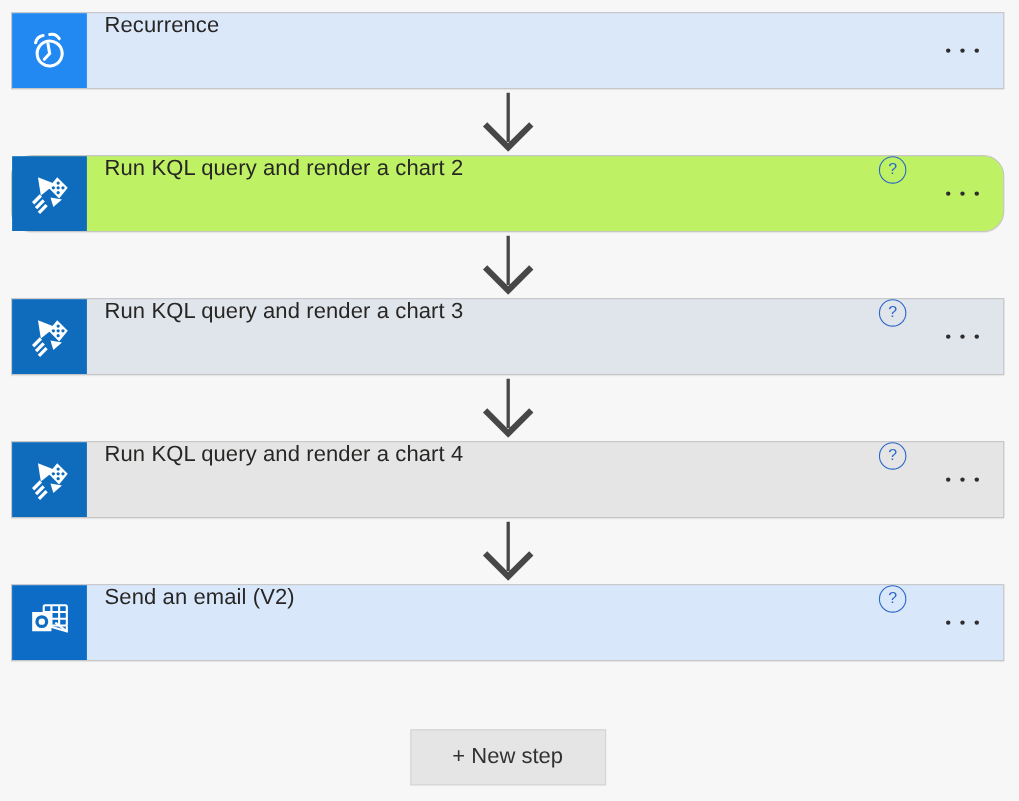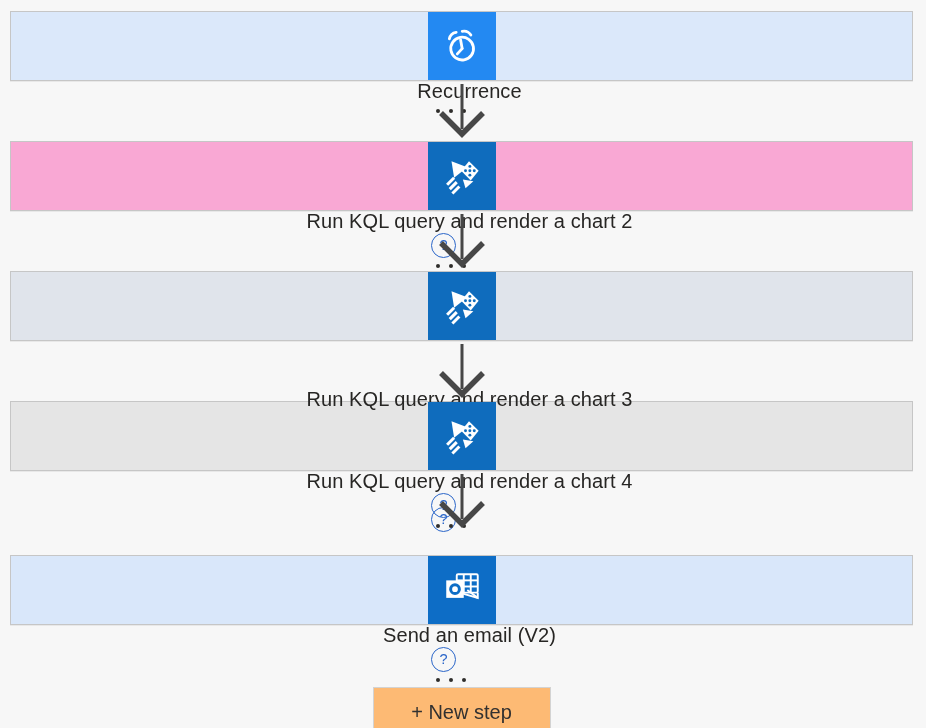--- a/index.html
+++ b/index.html
@@ -7,24 +7,23 @@
     width:926px;height:728px;
     background:#f7f7f7;
     font-family:"Liberation Sans","DejaVu Sans",sans-serif;
     overflow:hidden;
   }
   .flow-canvas{width:903px;margin:11px 0 0 10px;}
   .step-card{
     height:68px;
     border:1px solid #c6c6c6;
     box-shadow:0 1px 0 rgba(0,0,0,0.06);
-    display:flex;align-items:center;
+    display:flex;
     box-sizing:content-box;
     cursor:pointer;
-    flex-direction:column;
   }
   .step-icon{
     width:68px;height:68px;flex:0 0 68px;
     display:flex;align-items:center;justify-content:center;
   }
   .step-title{
     margin-left:16px;
     font-size:20px;
     color:#272624;
     letter-spacing:.1px;
@@ -51,21 +50,21 @@
   .arrow-row{
     height:60px;
     display:flex;align-items:center;justify-content:center;
   }
   .footer-buttons{
     margin-top:62px;
     display:flex;justify-content:center;gap:32px;
   }
   .footer-buttons button{
     width:178px;height:51px;
-    background:#fdba74;
+    background:#e5e5e5;
     border:1px solid #d3d3d3;
     font-family:inherit;
     font-size:20px;color:#323130;
     cursor:pointer;
   }
 </style>
 </head>
 <body>
 
 <div class="flow-canvas">
@@ -92,21 +91,21 @@
     </div>
   </div>
 
   <div class="arrow-row">
     <svg width="52" height="54" viewBox="0 0 52 54">
       <line x1="26" y1="0" x2="26" y2="45" stroke="#474747" stroke-width="3"></line>
       <polyline points="5,29 26,50 47,29" fill="none" stroke="#474747" stroke-width="5.5"></polyline>
     </svg>
   </div>
 
-  <div class="step-card" style="background: #f9a8d4;">
+  <div class="step-card" style="background: #bef264; border-radius: 19px;">
     <div class="step-icon" style="background: rgb(15, 108, 189);">
       <svg width="42" height="42" viewBox="0 0 48 48">
         <polygon points="12,7 30,14 15,26" fill="#ffffff"></polygon>
         <polygon points="32,7 43,18 34,29 23,18" fill="#ffffff"></polygon>
         <g fill="#0f6cbd">
           <circle cx="33" cy="13" r="1.7"></circle>
           <circle cx="38" cy="18" r="1.7"></circle>
           <circle cx="33" cy="23" r="1.7"></circle>
           <circle cx="28" cy="18" r="1.7"></circle>
           <circle cx="33" cy="18" r="1.7"></circle>
@@ -129,21 +128,21 @@
     </div>
   </div>
 
   <div class="arrow-row">
     <svg width="52" height="54" viewBox="0 0 52 54">
       <line x1="26" y1="0" x2="26" y2="45" stroke="#474747" stroke-width="3"></line>
       <polyline points="5,29 26,50 47,29" fill="none" stroke="#474747" stroke-width="5.5"></polyline>
     </svg>
   </div>
 
-  <div class="step-card" style="background: rgb(224, 228, 235); gap: 48px;">
+  <div class="step-card" style="background: rgb(224, 228, 235);">
     <div class="step-icon" style="background: rgb(15, 108, 189);">
       <svg width="42" height="42" viewBox="0 0 48 48">
         <polygon points="12,7 30,14 15,26" fill="#ffffff"></polygon>
         <polygon points="32,7 43,18 34,29 23,18" fill="#ffffff"></polygon>
         <g fill="#0f6cbd">
           <circle cx="33" cy="13" r="1.7"></circle>
           <circle cx="38" cy="18" r="1.7"></circle>
           <circle cx="33" cy="23" r="1.7"></circle>
           <circle cx="28" cy="18" r="1.7"></circle>
           <circle cx="33" cy="18" r="1.7"></circle>
@@ -203,21 +202,21 @@
     </div>
   </div>
 
   <div class="arrow-row">
     <svg width="52" height="54" viewBox="0 0 52 54">
       <line x1="26" y1="0" x2="26" y2="45" stroke="#474747" stroke-width="3"></line>
       <polyline points="5,29 26,50 47,29" fill="none" stroke="#474747" stroke-width="5.5"></polyline>
     </svg>
   </div>
 
-  <div class="step-card" style="background: rgb(217, 231, 250); margin-top: 24px;">
+  <div class="step-card" style="background: rgb(217, 231, 250);">
     <div class="step-icon" style="background: rgb(13, 109, 198);">
       <svg width="42" height="42" viewBox="0 0 48 48">
         <g stroke="#ffffff" stroke-width="2.2" fill="none">
           <rect x="18" y="6" width="24" height="21" rx="1.5"></rect>
           <line x1="26" y1="6" x2="26" y2="27"></line>
           <line x1="34" y1="6" x2="34" y2="27"></line>
           <line x1="18" y1="13" x2="42" y2="13"></line>
           <line x1="18" y1="20" x2="42" y2="20"></line>
           <path d="M42 27 L42 33 L21 27"></path>
           <path d="M42 33 L30 24"></path>

